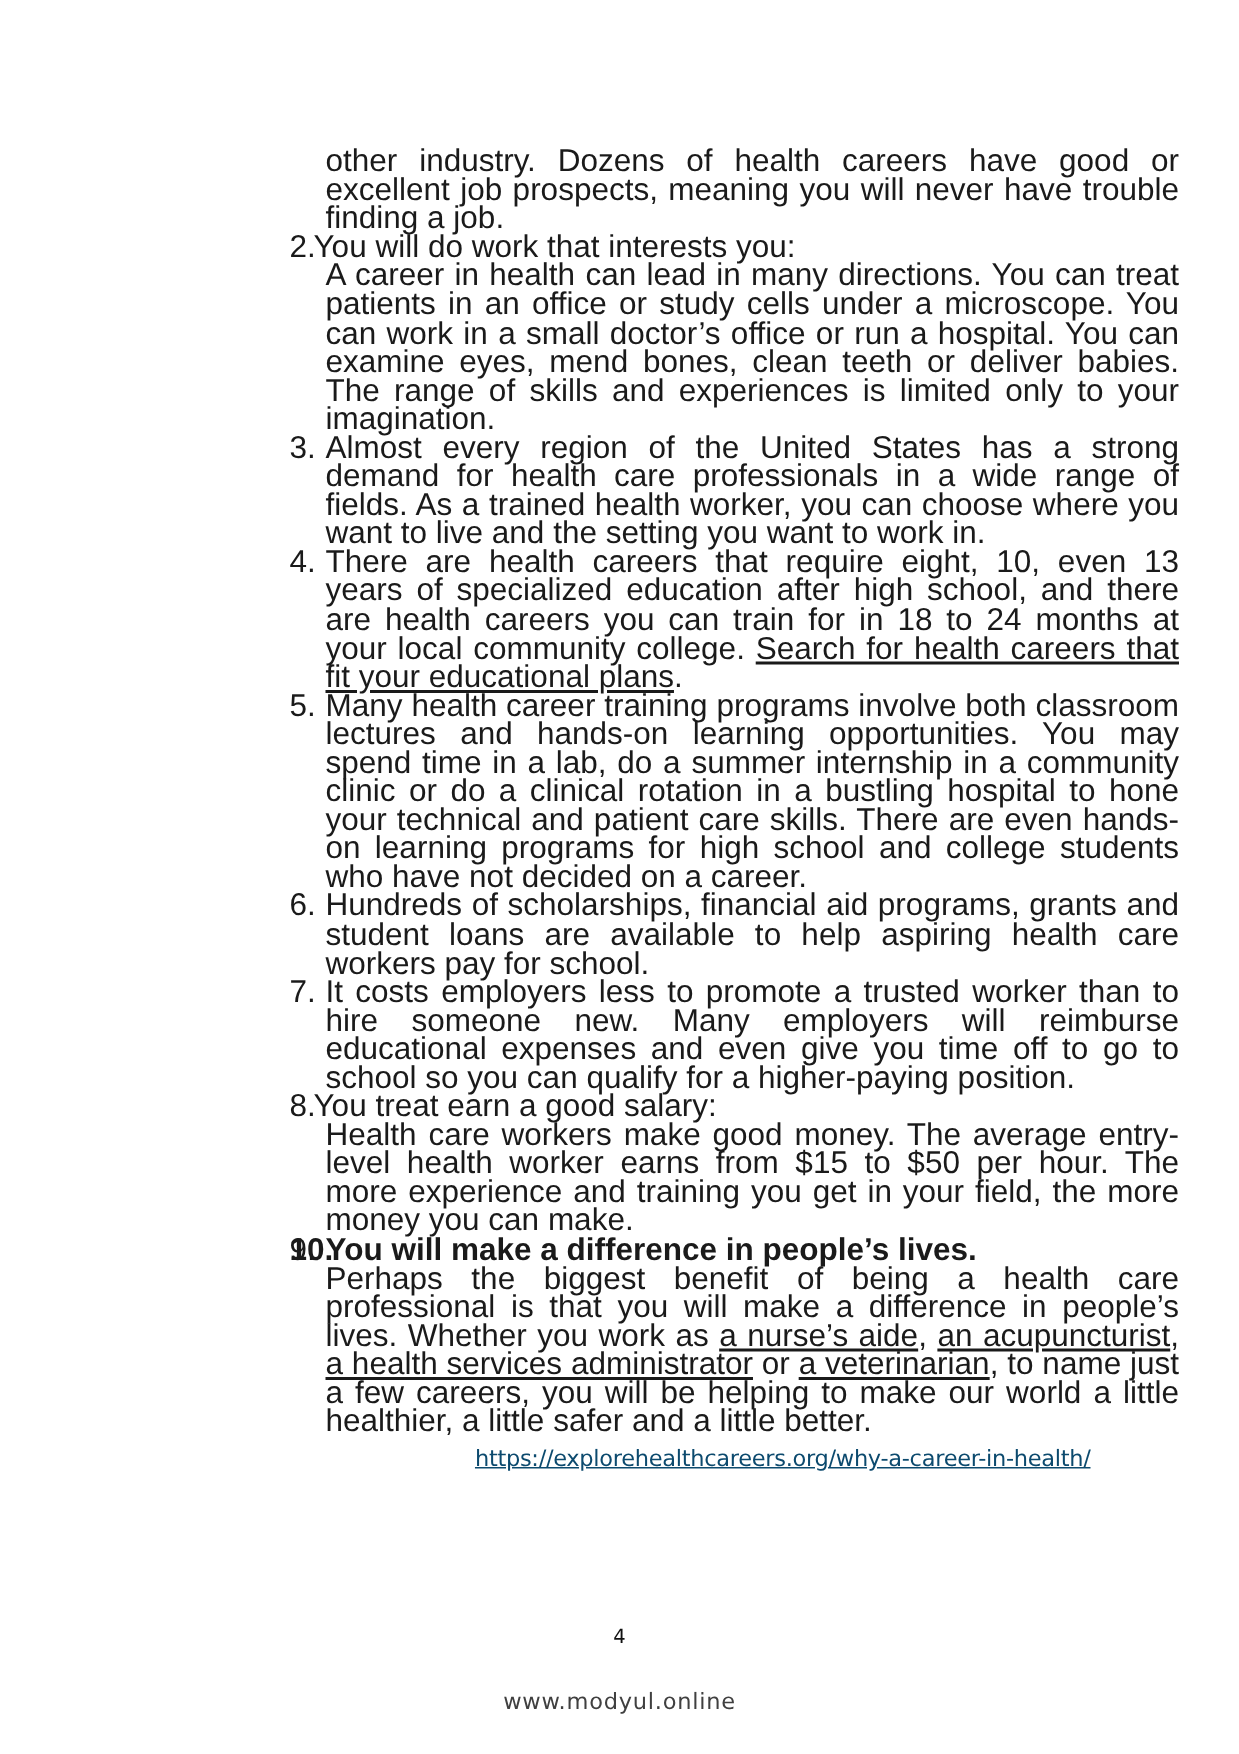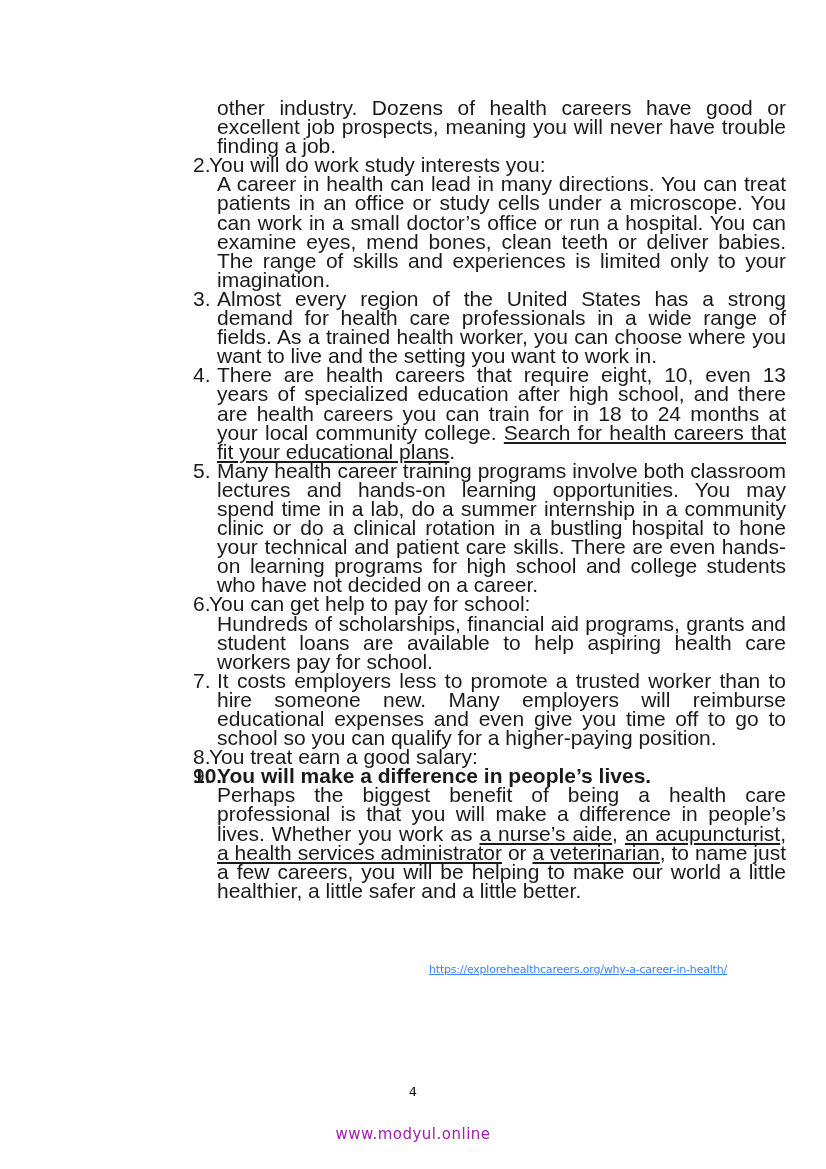--- a/index.html
+++ b/index.html
@@ -8,41 +8,41 @@
   .page { position: absolute; left: 0; top: 0; width: 826px; height: 1169px; }
   .content { position: absolute; left: 149px; top: 98px; width: 593px;
              font-size: 21px; line-height: 19.1px; margin-left: 44px; }
   .lead-para { padding-left: 24px; text-align: justify; }
   .lead-para.last-line-left { text-align-last: left; }
   .item-head { position: relative; padding-left: 16px; white-space: nowrap; }
   .item-head .num { position: absolute; left: 0; top: 0; }
   .item-head.two-digit { padding-left: 24px; font-weight: bold; }
   .item-body { padding-left: 24px; text-align: justify; }
   .u { text-decoration: underline; text-underline-offset: 2px; }
-  .source-link { position: absolute; right: 99px; top: 963px; font-size: 11px;
-                 color: #3b82f6; text-decoration: underline; font-family: "DejaVu Sans", sans-serif;
+  .source-link { position: absolute; right: 99px; top: 963px; font-size: 15px;
+                 color: #0c4a6e; text-decoration: underline; font-family: "DejaVu Sans", sans-serif;
                  letter-spacing: -0.2px; }
   .page-number { position: absolute; left: 0; width: 826px; top: 1084px; text-align: center;
                  font-size: 13px; font-family: "DejaVu Sans", sans-serif; color: #111; }
   .watermark { position: absolute; left: 0; width: 826px; top: 1125px; text-align: center;
-               font-size: 15px; color: #a21caf; font-family: "DejaVu Sans", sans-serif;
+               font-size: 15px; color: #404040; font-family: "DejaVu Sans", sans-serif;
                letter-spacing: 0.5px; }
 </style>
 </head>
 <body>
 
 <div class="page">
   <div class="content">
 
     <div class="lead-para last-line-left">other industry.  Dozens of health careers have good or excellent job prospects, meaning you will never have trouble finding a job.</div>
 
     <div class="item">
       <div class="item-head">
         <span class="num">2.</span>
-        <span>You will do work study interests you:</span>
+        <span>You will do work that interests you:</span>
       </div>
       <div class="item-body" style="text-align-last:left">A career in health can lead in many directions. You can treat patients in an office or study cells under a microscope. You can work in a small doctor’s office or run a hospital. You can examine eyes, mend bones, clean teeth or deliver babies. The range of skills and experiences is limited only to your imagination.</div>
     </div>
 
     <div class="item">
       <div class="item-head">
         <span class="num">3.</span>
       </div>
       <div class="item-body" style="text-align-last:left">Almost every region of the United States has a strong demand for health care professionals in a wide range of fields. As a trained health worker, you can choose where you want to live and the setting you want to work in.</div>
     </div>
@@ -57,37 +57,37 @@
     <div class="item">
       <div class="item-head">
         <span class="num">5.</span>
       </div>
       <div class="item-body" style="text-align-last:left">Many health career training programs involve both classroom lectures and hands-on learning opportunities. You may spend time in a lab, do a summer internship in a community clinic or do a clinical rotation in a bustling hospital to hone your technical and patient care skills. There are even hands-on learning programs for high school and college students who have not decided on a career.</div>
     </div>
 
     <div class="item">
       <div class="item-head">
         <span class="num">6.</span>
-        <span>You can get help to pay for school:</span>
       </div>
       <div class="item-body" style="text-align-last:left">Hundreds of scholarships, financial aid programs, grants and student loans are available to help aspiring health care workers pay for school.</div>
     </div>
 
     <div class="item">
       <div class="item-head">
         <span class="num">7.</span>
       </div>
       <div class="item-body" style="text-align-last:left">It costs employers less to promote a trusted worker than to hire someone new. Many employers will reimburse educational expenses and even give you time off to go to school so you can qualify for a higher-paying position.</div>
     </div>
 
     <div class="item">
       <div class="item-head">
         <span class="num">8.</span>
         <span>You treat earn a good salary:</span>
       </div>
+      <div class="item-body" style="text-align-last:left">Health care workers make good money. The average entry-level health worker earns from $15 to $50 per hour. The more experience and training you get in your field, the more money you can make.</div>
     </div>
 
     <div class="item">
       <div class="item-head">
         <span class="num">9.</span>
       </div>
     </div>
 
     <div class="item">
       <div class="item-head two-digit">

